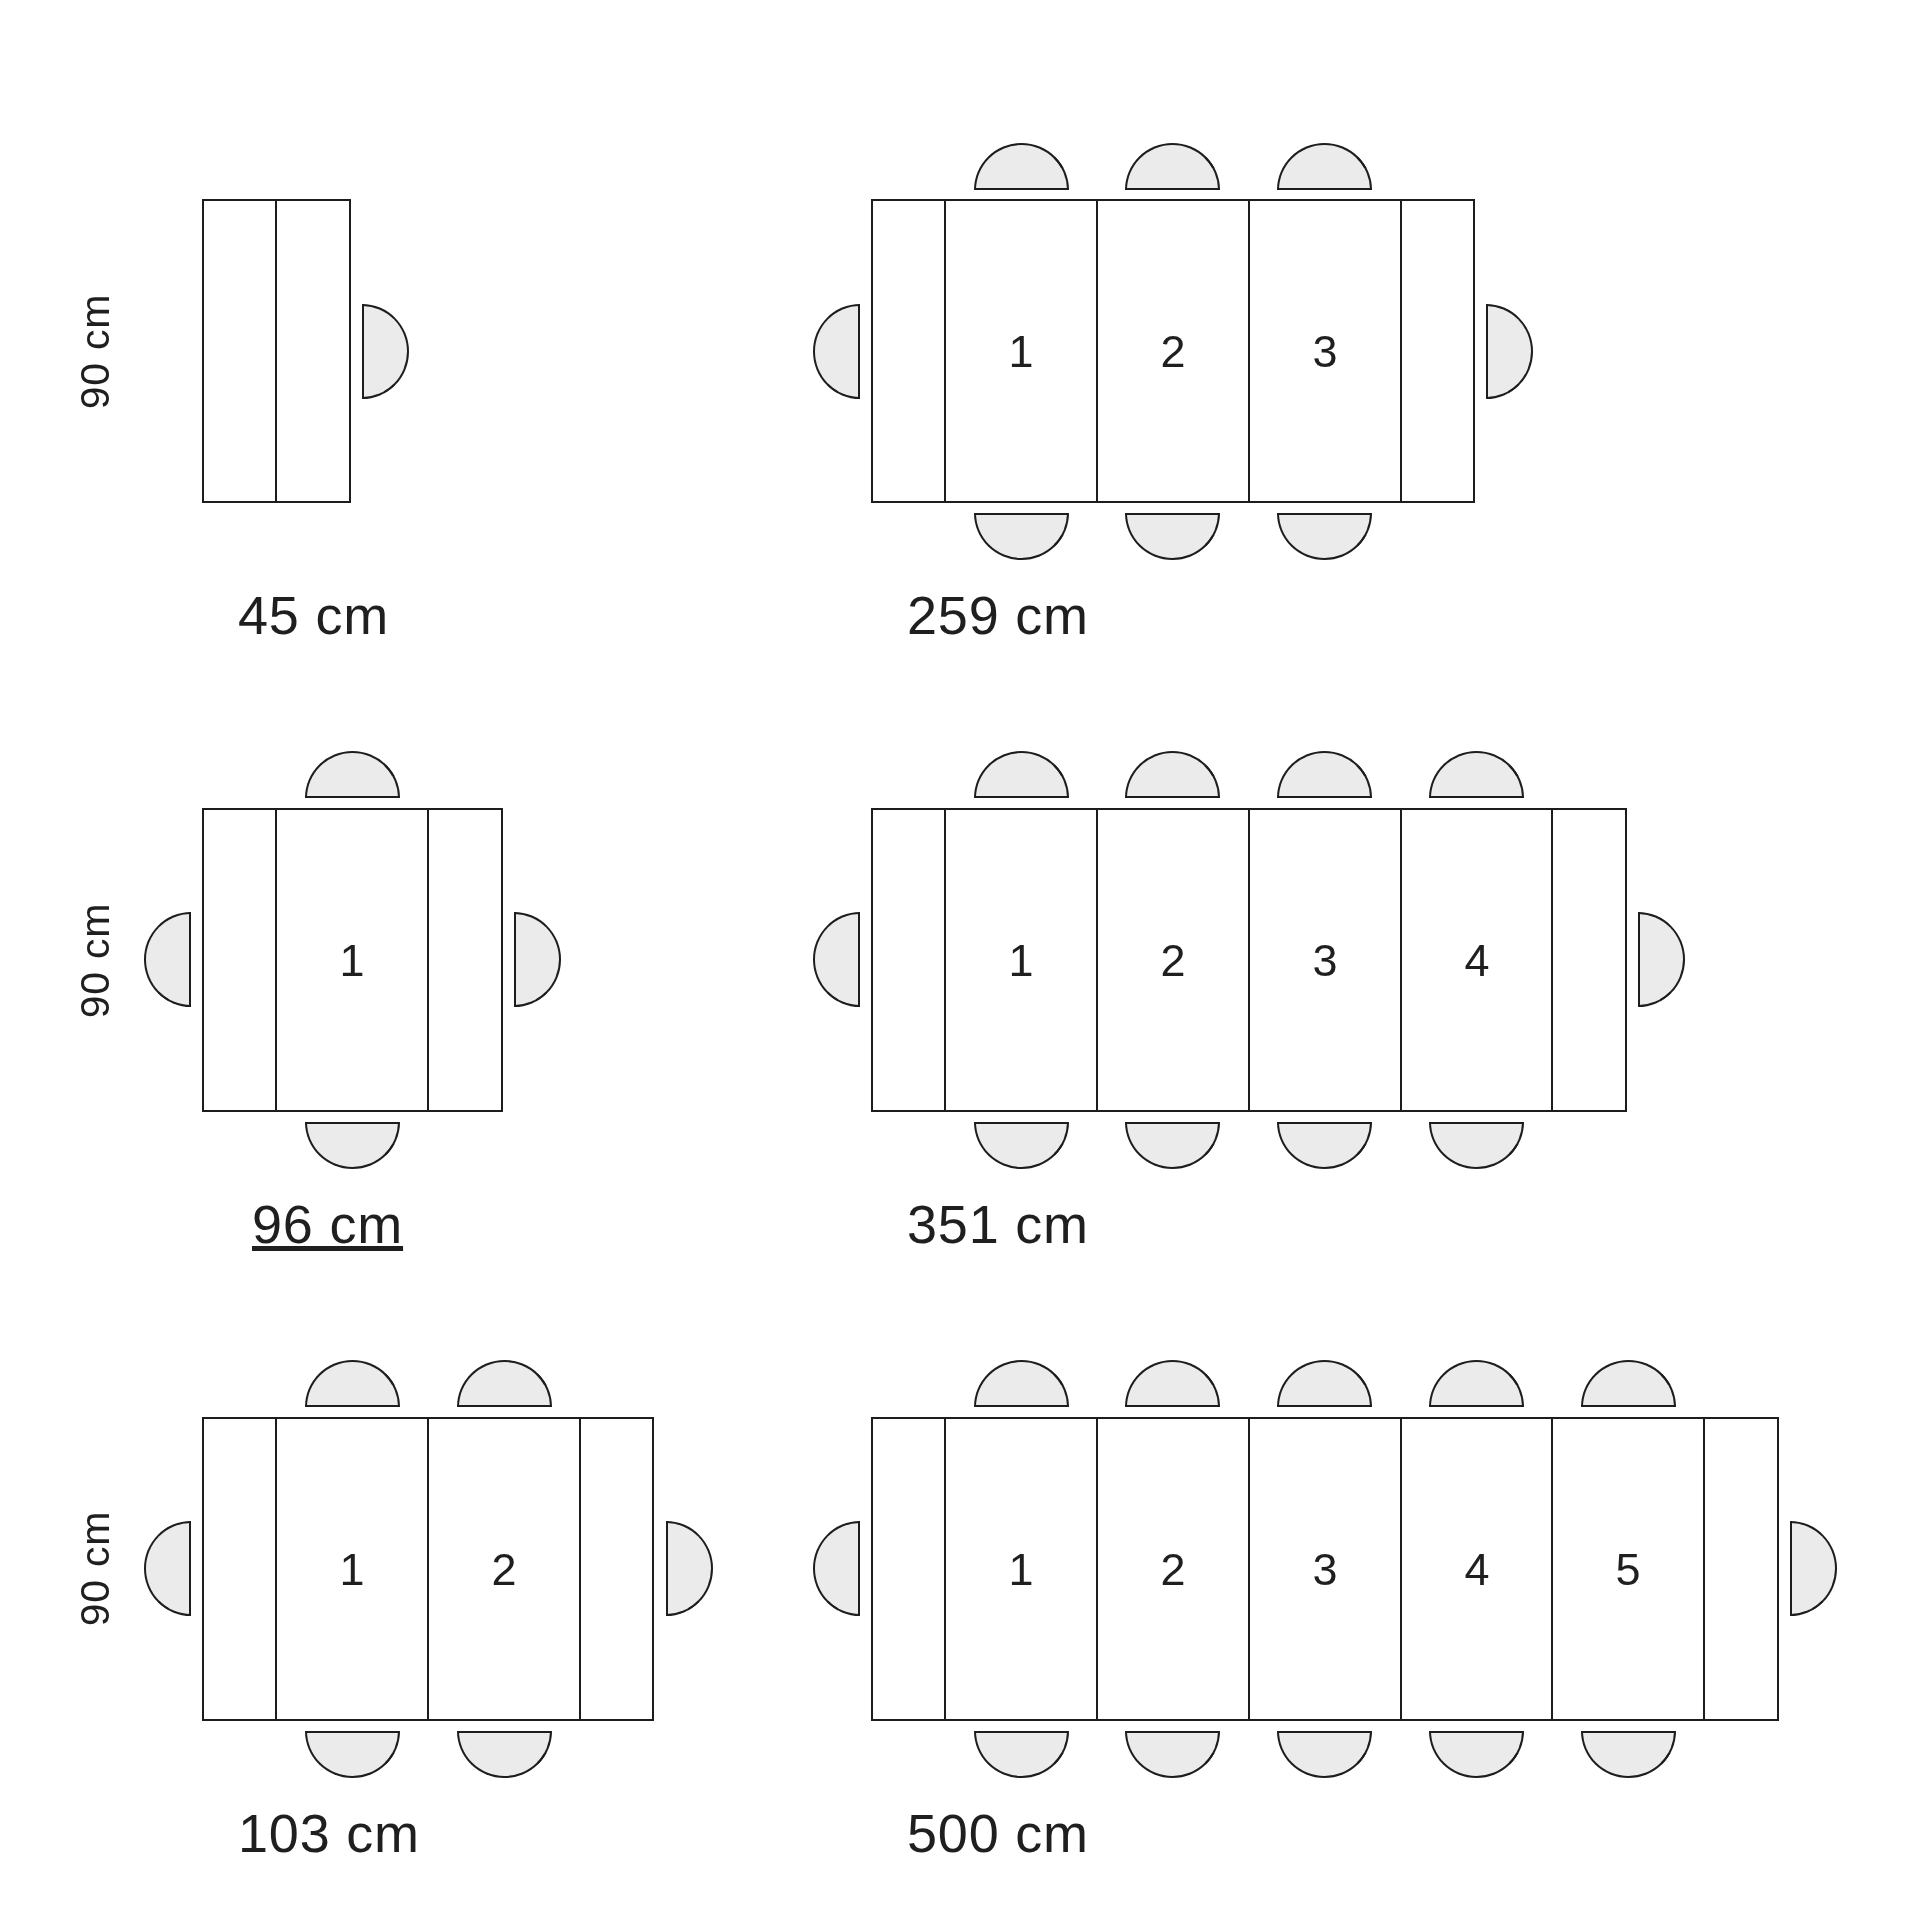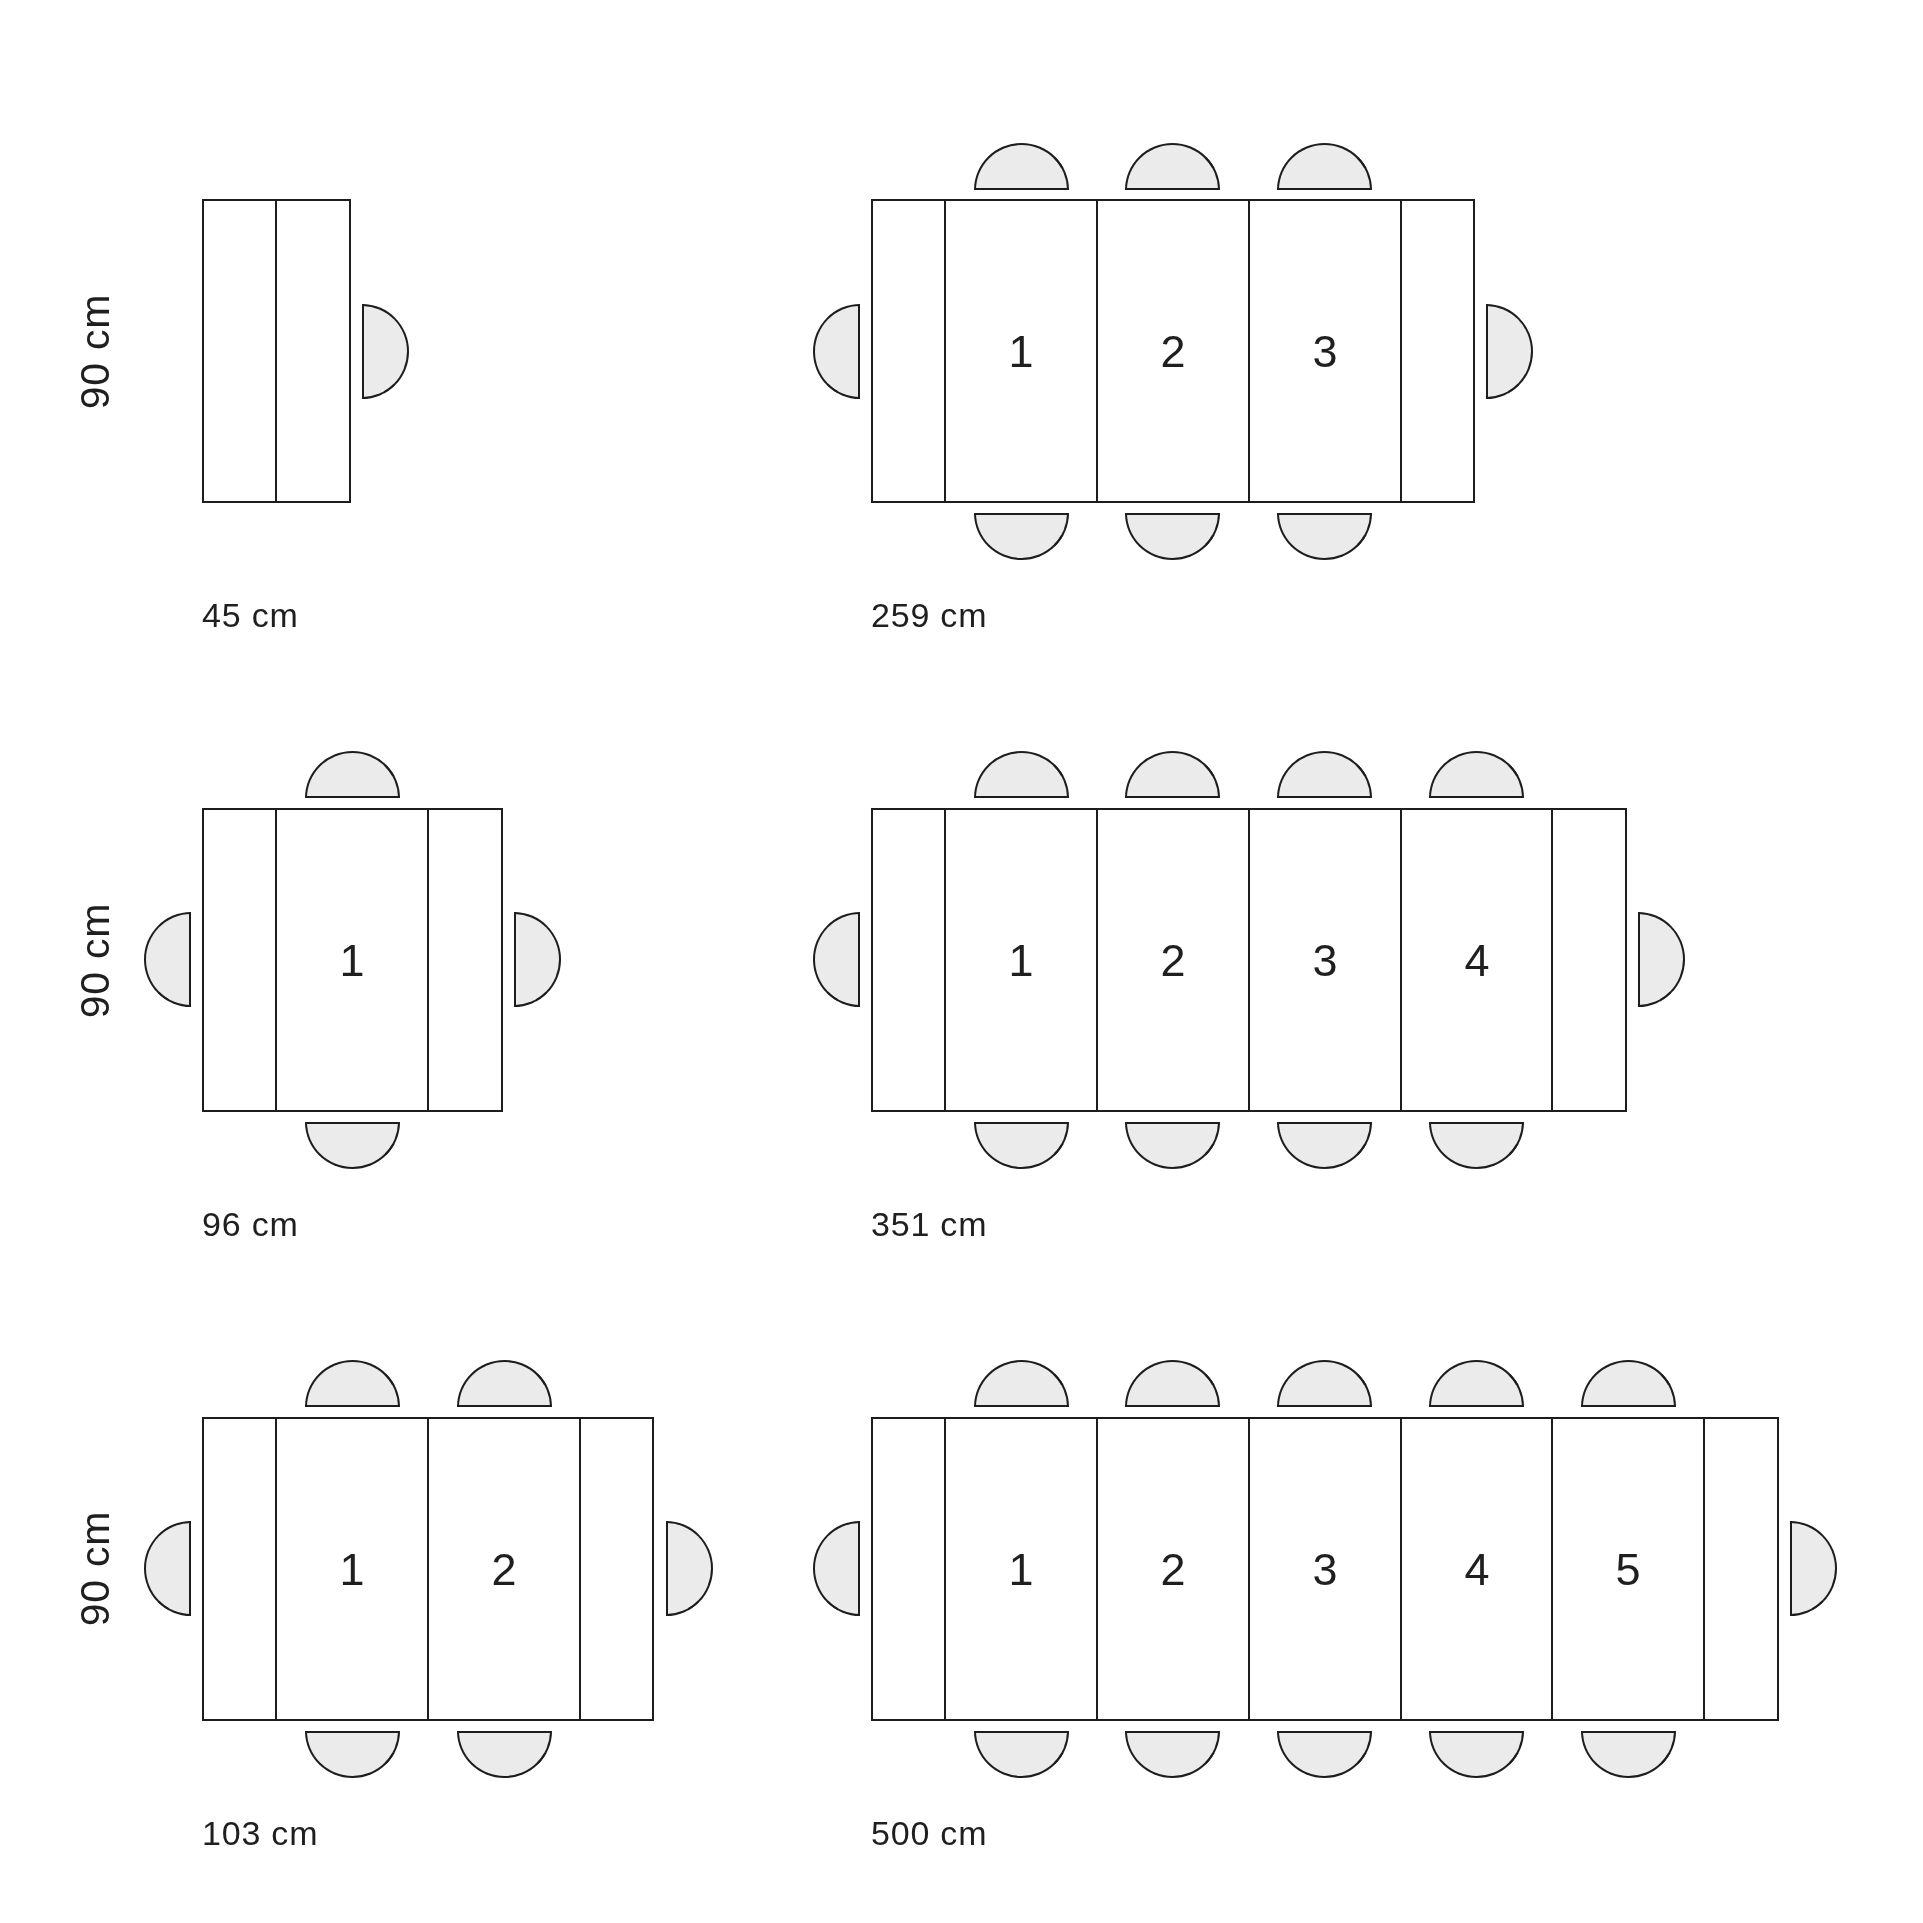--- a/index.html
+++ b/index.html
@@ -42,24 +42,25 @@
   .chair.right  { border-radius: 0 100% 100% 0 / 0 50% 50% 0; }
   .leaf-number {
     color: var(--text);
     font-size: 45px;
     line-height: 45px;
     transform: translate(-50%, -50%);
     white-space: nowrap;
   }
   .size-label {
     color: var(--text);
-    font-size: 34px;
+    font-size: 54px;
     line-height: 47px;
     letter-spacing: 0.8px;
     white-space: nowrap;
+    margin-left: 36px;
   }
   .depth-label {
     color: var(--text);
     font-size: 41px;
     line-height: 47px;
     letter-spacing: 0.8px;
     width: 240px;
     text-align: center;
     transform: rotate(-90deg);
     white-space: nowrap;
@@ -93,21 +94,21 @@
     <div class="abs size-label" style="left: 871px; top: 592px;">259 cm</div>
     <div class="abs depth-label" style="left: -25px; top: 937px;">90 cm</div>
     <div class="abs table-surface" style="left: 202px; top: 808px; width: 301px; height: 304px;"></div>
     <div class="abs divider" style="left: 275px; top: 810px; height: 300px;"></div>
     <div class="abs leaf-number" style="left: 352px; top: 960px;">1</div>
     <div class="abs chair top" style="left: 305px; top: 751px; width: 95px; height: 47px;"></div>
     <div class="abs chair bottom" style="left: 305px; top: 1122px; width: 95px; height: 47px;"></div>
     <div class="abs divider" style="left: 427px; top: 810px; height: 300px;"></div>
     <div class="abs chair left" style="left: 144px; top: 912px; width: 47px; height: 95px;"></div>
     <div class="abs chair right" style="left: 514px; top: 912px; width: 47px; height: 95px;"></div>
-    <div class="abs size-label" style="left: 202px; top: 1201px;">96 cm</div>
+    <div class="abs size-label" style="left: 216px; top: 1201px; text-decoration: underline;">96 cm</div>
     <div class="abs table-surface" style="left: 871px; top: 808px; width: 756px; height: 304px;"></div>
     <div class="abs divider" style="left: 944px; top: 810px; height: 300px;"></div>
     <div class="abs leaf-number" style="left: 1021px; top: 960px;">1</div>
     <div class="abs chair top" style="left: 974px; top: 751px; width: 95px; height: 47px;"></div>
     <div class="abs chair bottom" style="left: 974px; top: 1122px; width: 95px; height: 47px;"></div>
     <div class="abs divider" style="left: 1096px; top: 810px; height: 300px;"></div>
     <div class="abs leaf-number" style="left: 1173px; top: 960px;">2</div>
     <div class="abs chair top" style="left: 1125px; top: 751px; width: 95px; height: 47px;"></div>
     <div class="abs chair bottom" style="left: 1125px; top: 1122px; width: 95px; height: 47px;"></div>
     <div class="abs divider" style="left: 1248px; top: 810px; height: 300px;"></div>

